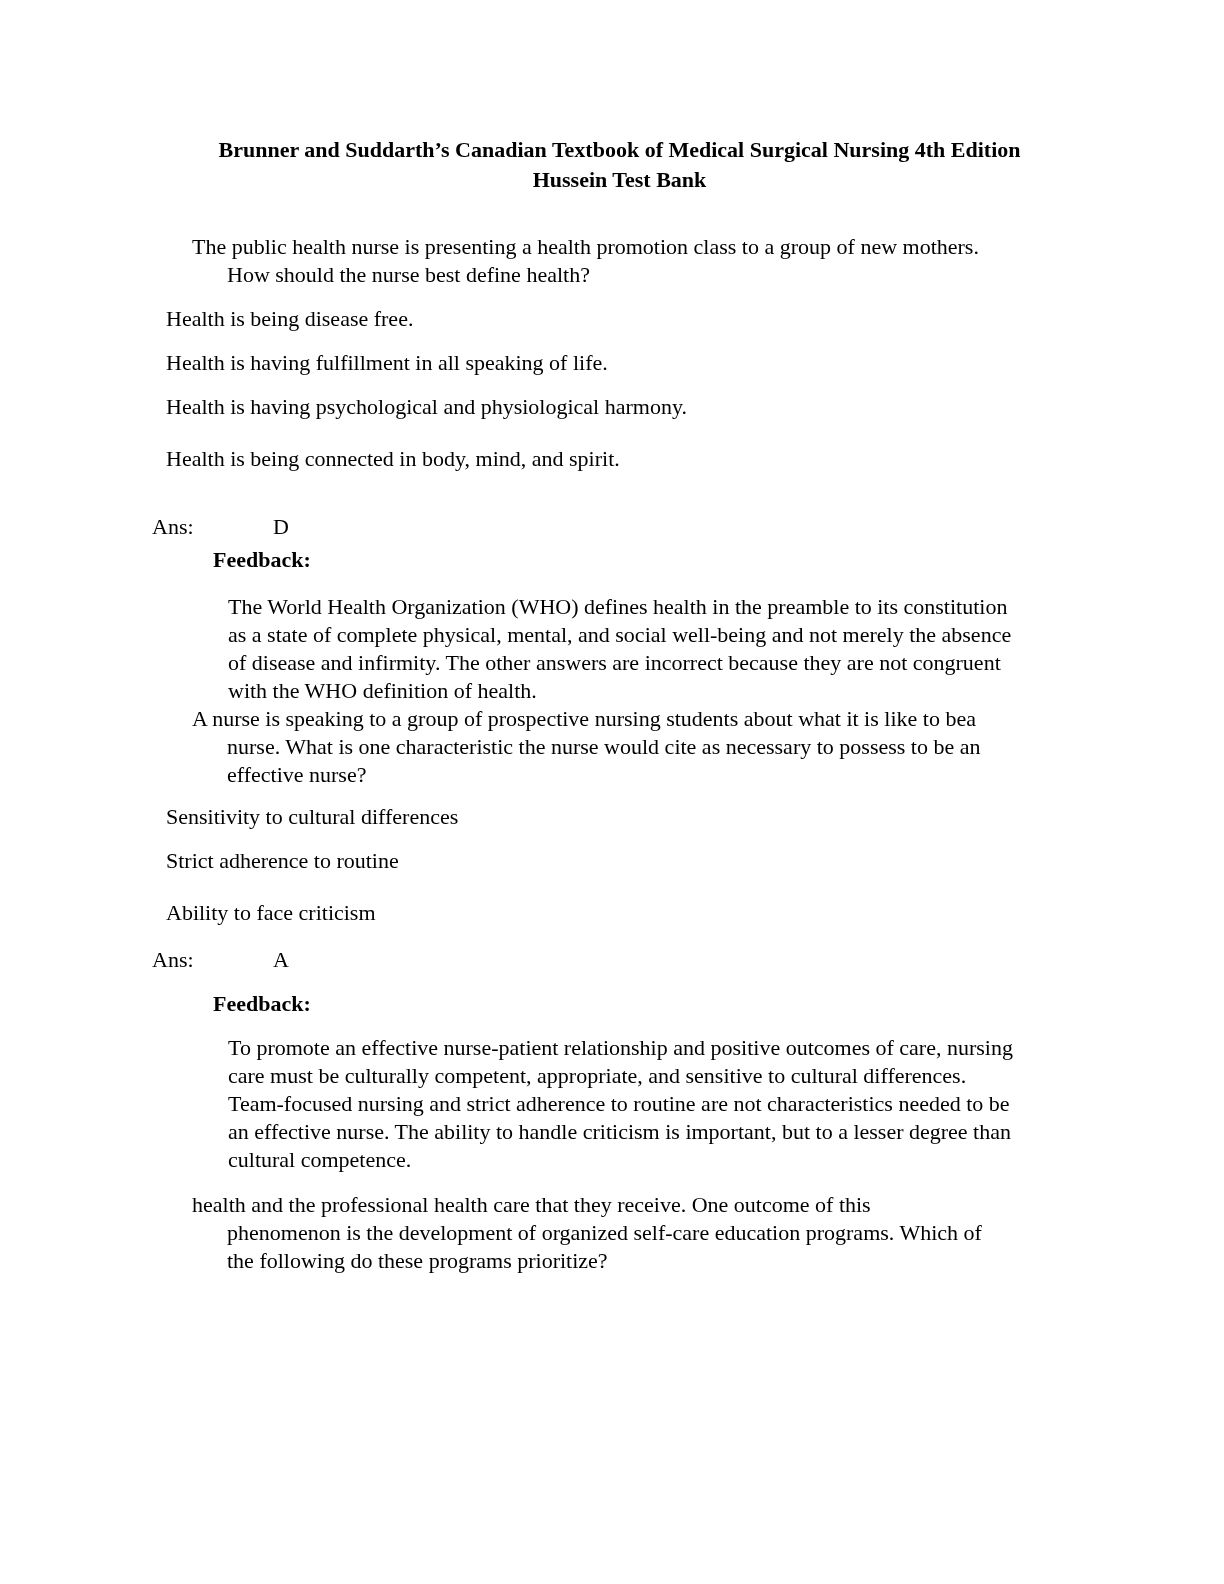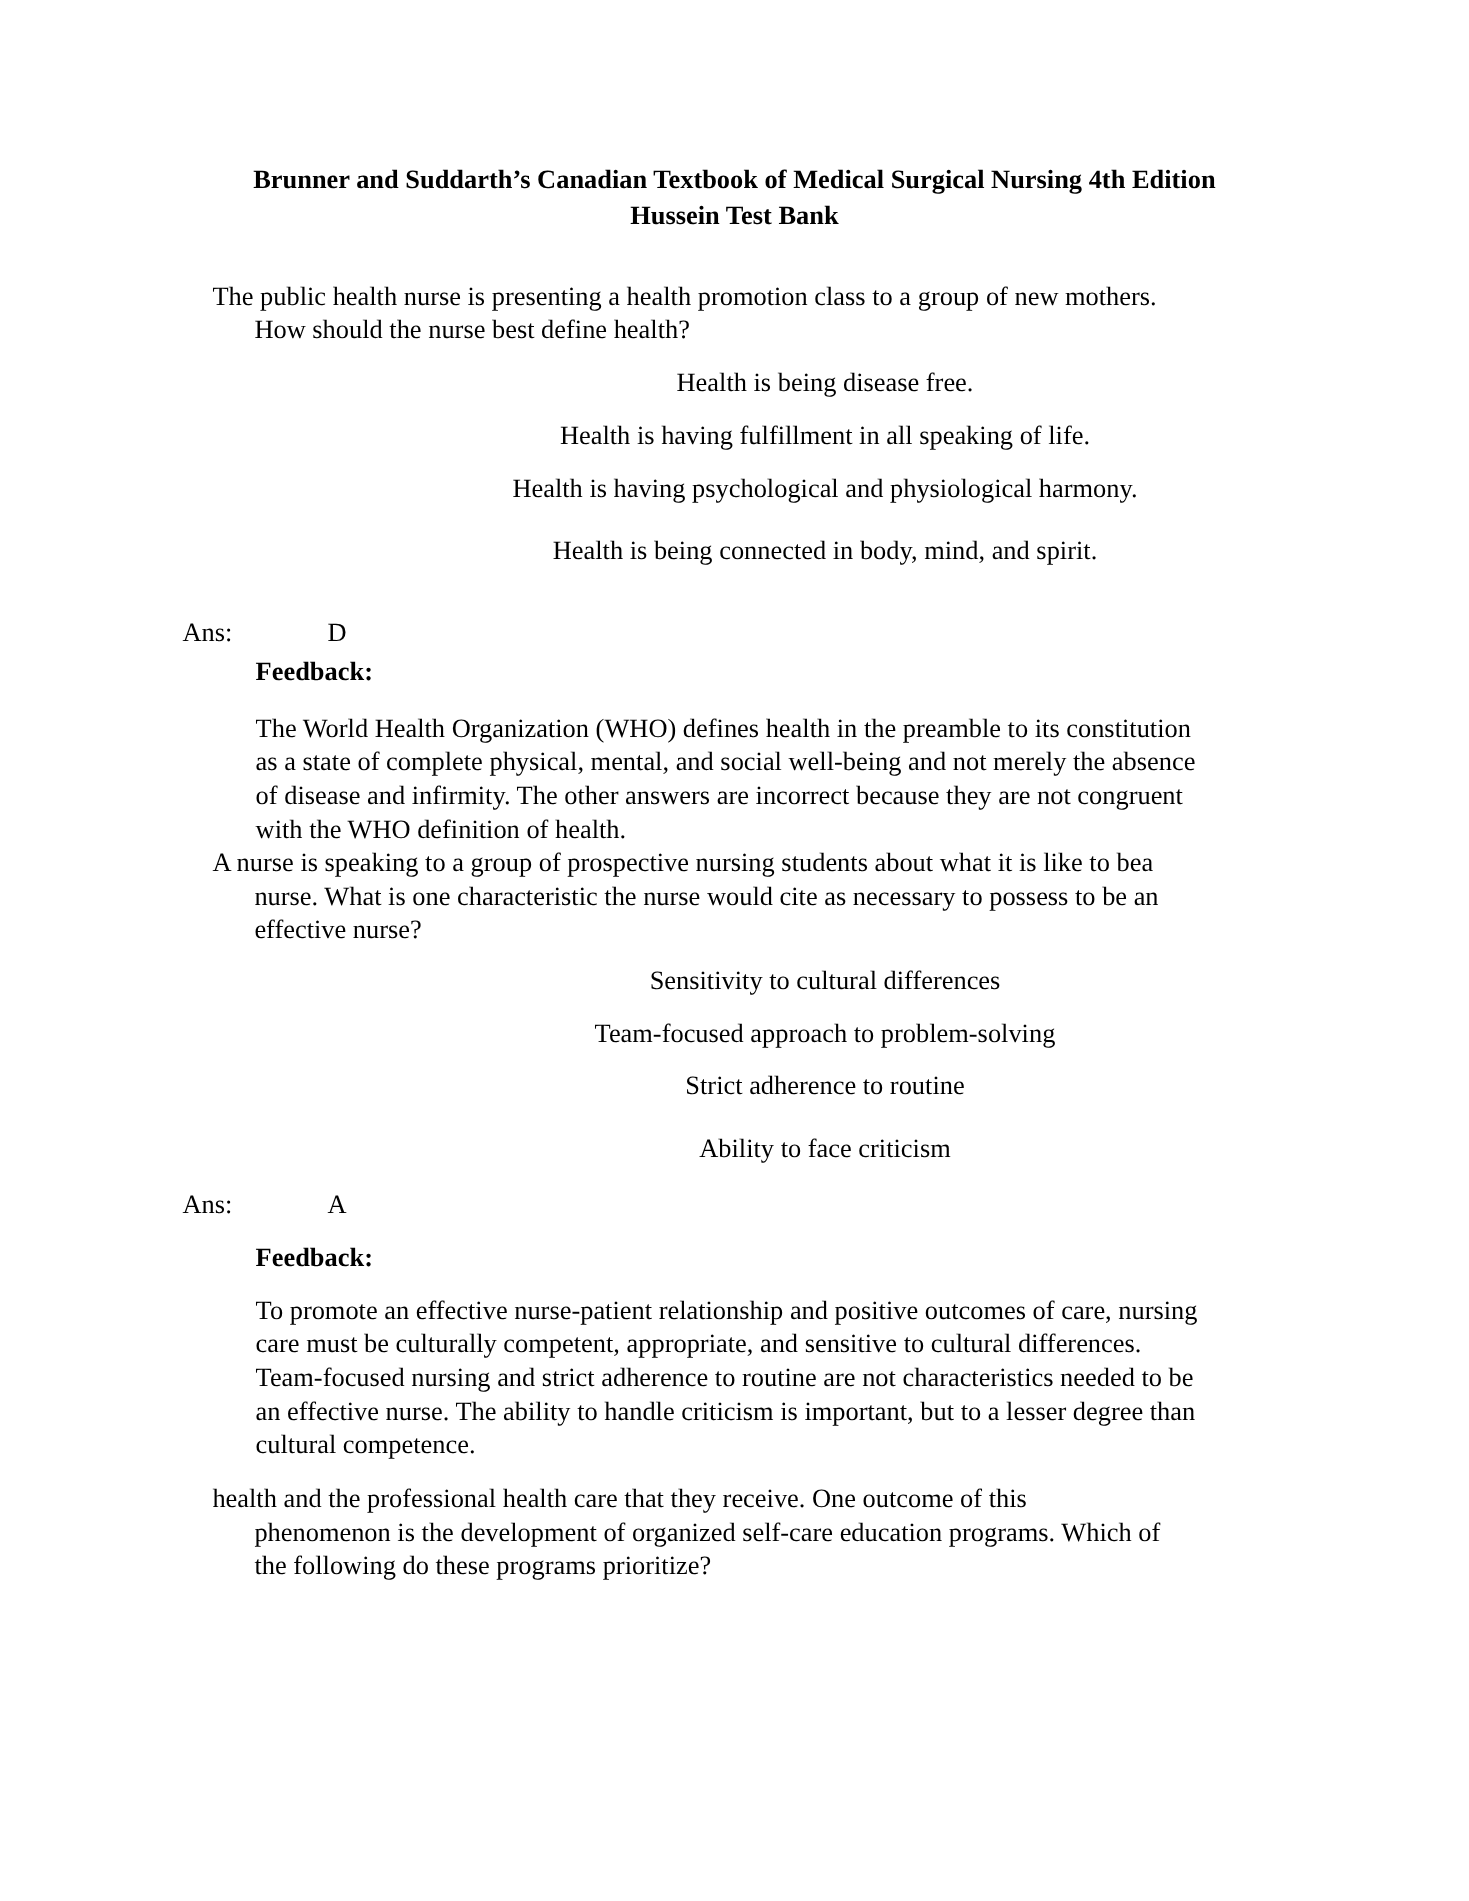--- a/index.html
+++ b/index.html
@@ -3,35 +3,35 @@
 <meta charset="utf-8">
 <style>
   html, body { margin: 0; padding: 0; }
   body {
     width: 1224px; height: 1584px;
     background: #ffffff; color: #000000;
     font-family: "Liberation Serif", serif;
     font-size: 22px; line-height: 28px;
     overflow: hidden;
   }
-  .line { white-space: nowrap; }
+  .line { white-space: nowrap; padding-left: 15px; }
   .doc-title {
     margin: 135px 0 0 0;
     text-align: center;
     font-weight: bold;
     line-height: 30px;
   }
   .chapter-heading { margin: 25px 0 0 143px; }
   .stem { margin-left: 212px; }
   .stem .line:first-child { margin-left: -35px; }
   .stem-q1 { margin-top: 38px; }
   .stem-q2 { }
   .stem-q3 { margin-top: 17px; }
   .options { margin-left: 151px; }
-  .options .line { margin-bottom: 16px; text-align: center; }
+  .options .line { margin-bottom: 16px; }
   .options .line:last-child { margin-bottom: 0; margin-top: 24px; }
   .options-q1 { margin-top: 16px; }
   .options-q2 { margin-top: 14px; }
   .answer-row { margin-left: 152px; }
   .answer-row .answer-label { display: inline-block; width: 121px; }
   .answer-row-q1 { margin-top: 40px; }
   .answer-row-q2 { margin-top: 19px; }
   .feedback-heading { margin-left: 213px; font-weight: bold; }
   .feedback-heading-q1 { margin-top: 5px; }
   .feedback-heading-q2 { margin-top: 16px; }
@@ -76,21 +76,20 @@
     </div>
 
   <div class="stem stem-q2">
       <div class="line">A nurse is speaking to a group of prospective nursing students about what it is like to bea</div>
       <div class="line">nurse. What is one characteristic the nurse would cite as necessary to possess to be an</div>
       <div class="line">effective nurse?</div>
     </div>
 
   <div class="options options-q2">
       <div class="line">Sensitivity to cultural differences</div>
-      <div class="line">Team-focused approach to problem-solving</div>
       <div class="line">Strict adherence to routine</div>
       <div class="line">Ability to face criticism</div>
     </div>
 
   <div class="answer-row answer-row-q2">
     <span class="answer-label">Ans:</span><span>A</span>
   </div>
 
   <div class="feedback-heading feedback-heading-q2">Feedback:</div>
 

